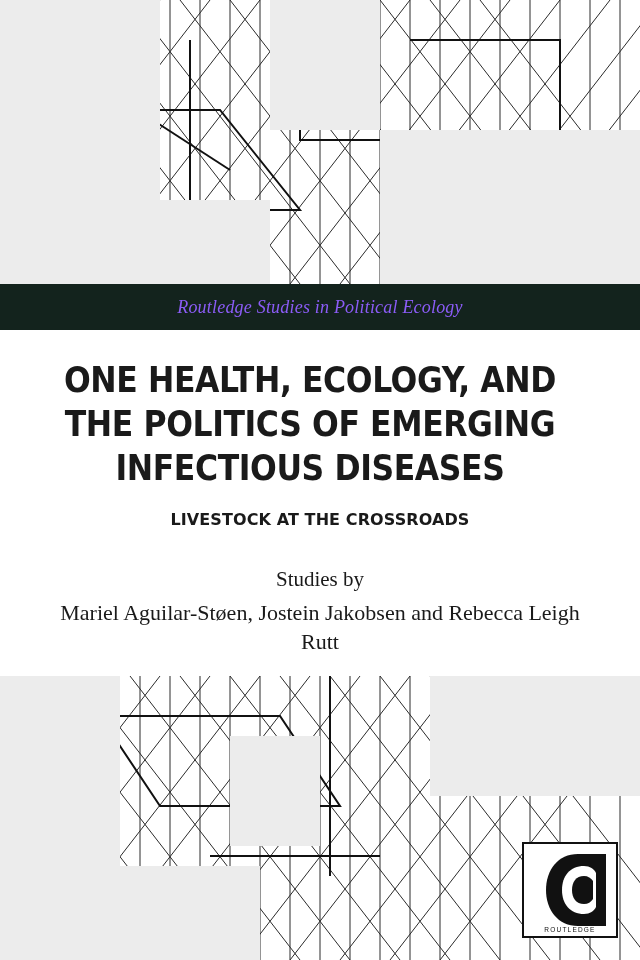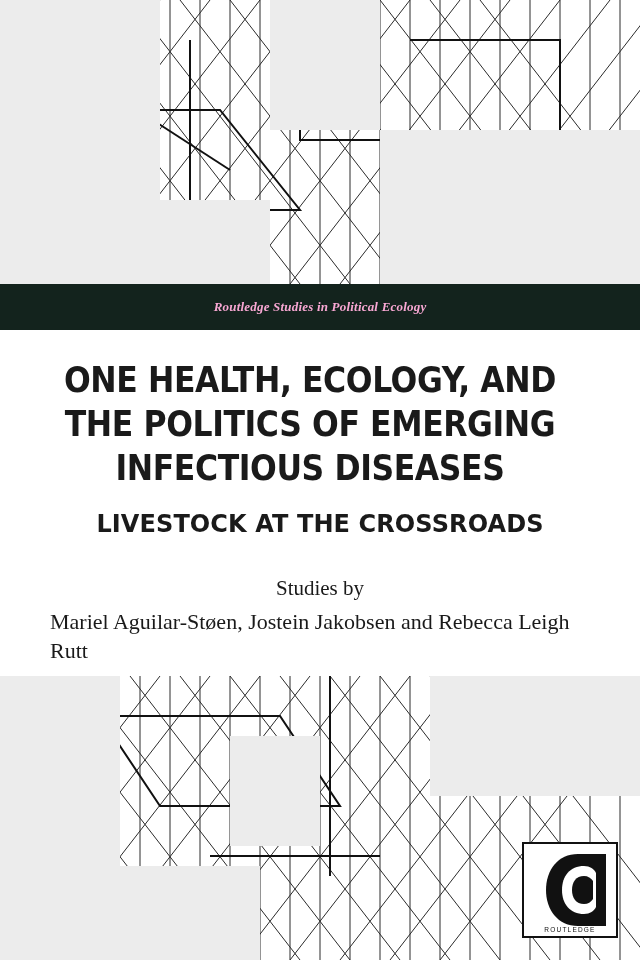--- a/index.html
+++ b/index.html
@@ -52,27 +52,26 @@
     left: 0;
     top: 284px;
     width: 640px;
     height: 46px;
     background: #13231d;
     display: flex;
     align-items: center;
     justify-content: center;
   }
   .series-band .series-text {
-    color: #f9a8d4;
+    color: #8b5cf6;
     font-family: "Liberation Serif", serif;
     font-style: italic;
-    font-size: 13px;
+    font-size: 18px;
     letter-spacing: 0.2px;
     white-space: nowrap;
-    font-weight: bold;
   }
 
   
   .text-area {
     position: absolute;
     left: 0;
     top: 330px;
     width: 640px;
     height: 346px;
     background: #ffffff;
@@ -89,37 +88,37 @@
     color: #1a1a1a;
     text-transform: uppercase;
     font-stretch: condensed;
   }
   .subtitle {
     margin: 0;
     padding: 20px 60px 0 60px;
     text-align: center;
     font-family: "DejaVu Sans", sans-serif;
     font-weight: bold;
-    font-size: 24px;
+    font-size: 16px;
     letter-spacing: 0.1px;
     color: #1a1a1a;
     text-transform: uppercase;
   }
   .edited-by {
     margin: 0;
     padding: 38px 0 0 0;
     text-align: center;
     font-family: "Liberation Serif", serif;
     font-size: 21px;
     color: #1a1a1a;
   }
   .editors {
     margin: 0;
     padding: 6px 50px 0 50px;
-    text-align: left;
+    text-align: center;
     font-family: "Liberation Serif", serif;
     font-size: 22px;
     line-height: 1.32;
     color: #1a1a1a;
   }
 
   
   .logo {
     position: absolute;
     right: 22px;

